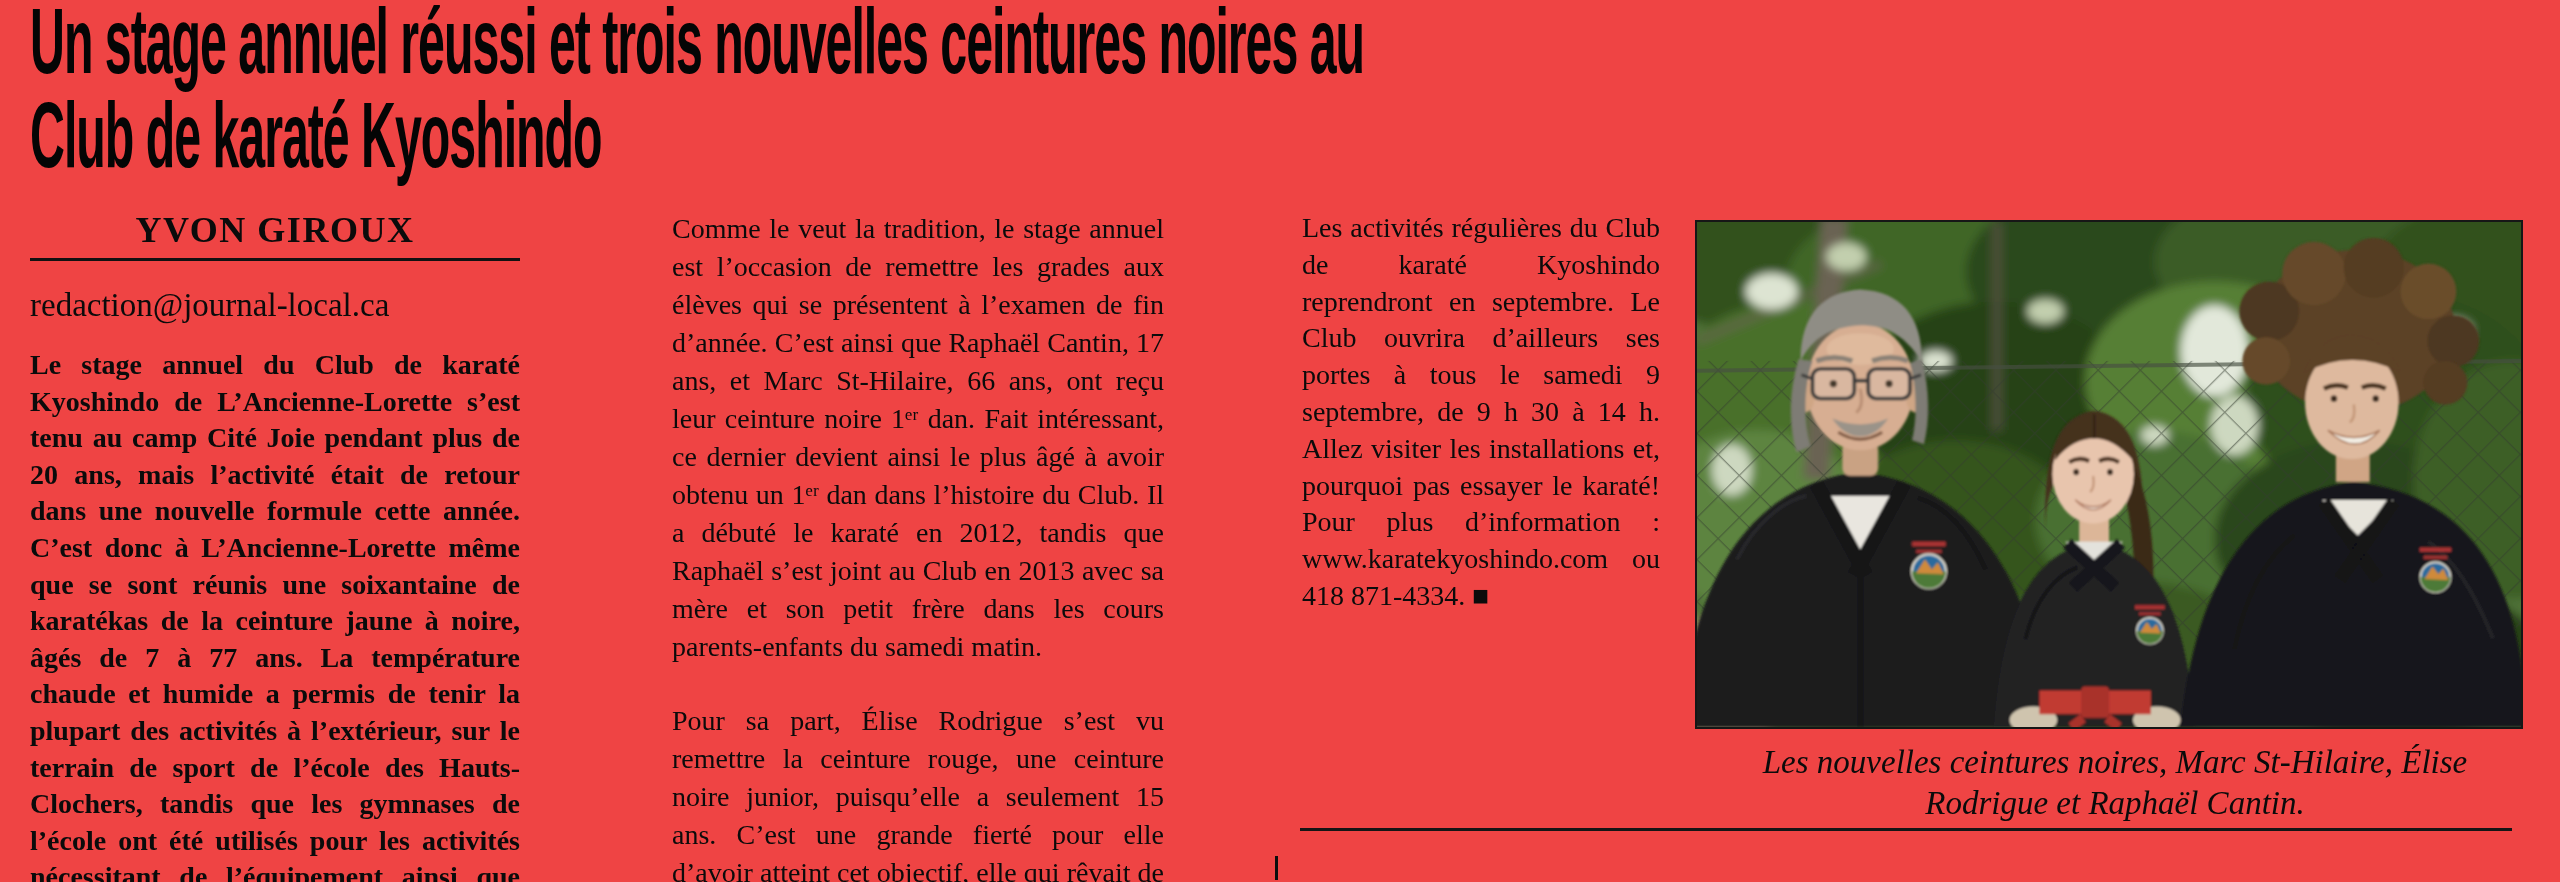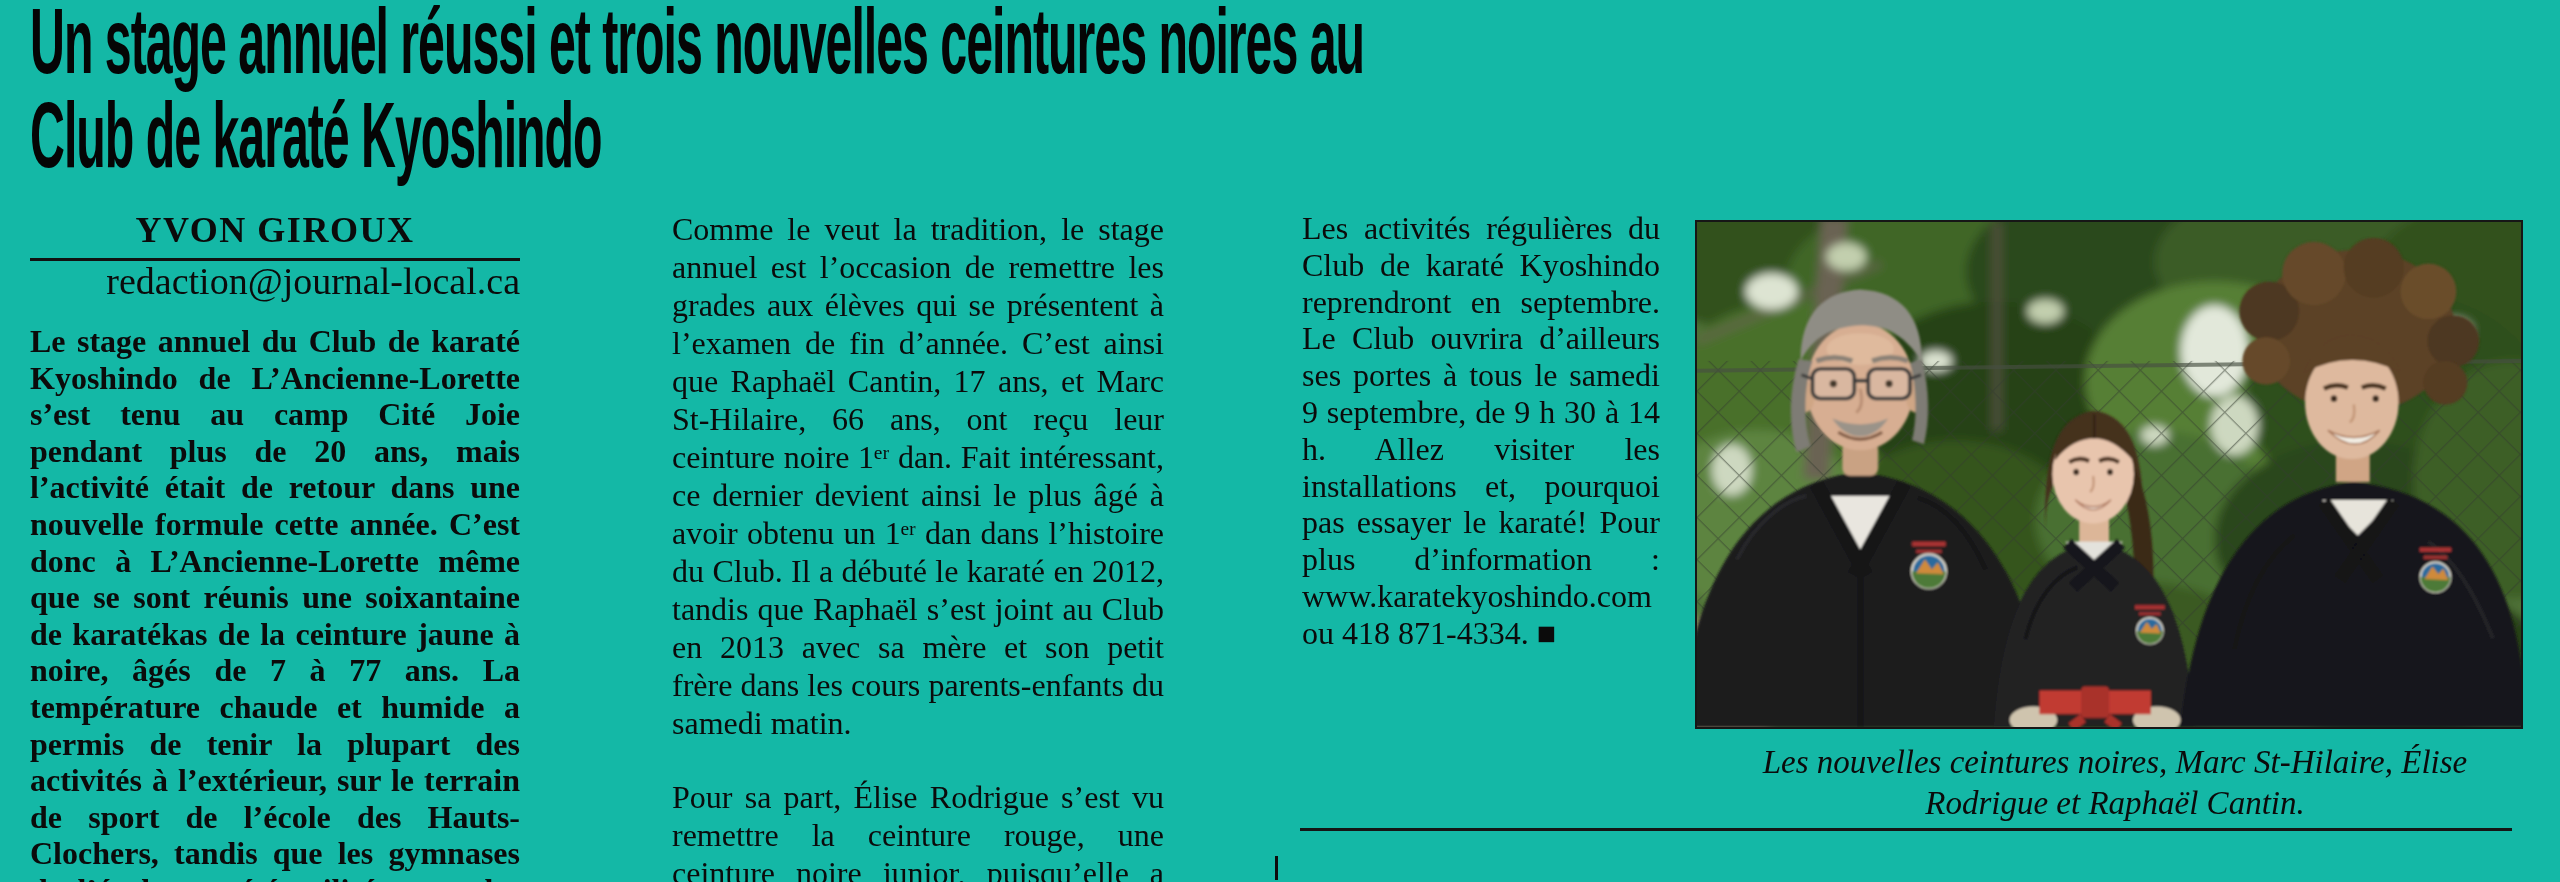--- a/index.html
+++ b/index.html
@@ -1,35 +1,35 @@
 <!DOCTYPE html>
 <html><head>
 <meta charset="utf-8">
 <style>
   html,body{margin:0;padding:0;background:#ffffff;}
-  .page{position:relative;width:2560px;height:882px;background:#14b8a6;overflow:hidden;
+  .page{position:relative;width:2560px;height:882px;background:#ef4444;overflow:hidden;
         color:#0b0b0b;font-family:"Liberation Serif", serif;}
 
   
   .headline{position:absolute;left:30px;top:-6px;}
   .hl-line{font-family:"Liberation Sans", sans-serif;font-weight:700;font-size:93px;
            line-height:94px;letter-spacing:-2px;white-space:nowrap;color:#050505;
            transform:scaleX(0.52);transform-origin:left top;}
 
   
   .col{position:absolute;top:210px;}
   .col1{left:30px;width:490px;}
   .col2{left:672px;width:492px;}
   .col3{left:1302px;width:358px;}
 
   .byline{font-weight:bold;font-size:36px;letter-spacing:1.5px;text-align:center;line-height:40px;}
   .byline-rule{border-bottom:3px solid #111;margin-top:8px;}
-  .email{font-size:38px;text-align:right;line-height:40px;margin-top:0;}
-
-  .para{font-size:32px;line-height:38px;text-align:justify;margin:0 0 36px 0;}
+  .email{font-size:33px;text-align:left;line-height:40px;margin-top:24px;}
+
+  .para{font-size:28px;line-height:38px;text-align:justify;margin:0 0 36px 0;}
   .para.lead{font-weight:bold;margin-top:22px;line-height:36.6px;}
   .col3 .para{line-height:36.8px;}
 
   
   .photo{position:absolute;left:1695px;top:220px;width:828px;height:509px;
          border:2px solid #161616;box-sizing:border-box;overflow:hidden;background:#4f7239;}
   .photo svg{display:block;width:100%;height:100%;}
 
   .caption{position:absolute;left:1700px;top:742px;width:830px;
            font-style:italic;font-size:33px;line-height:41px;text-align:center;}

